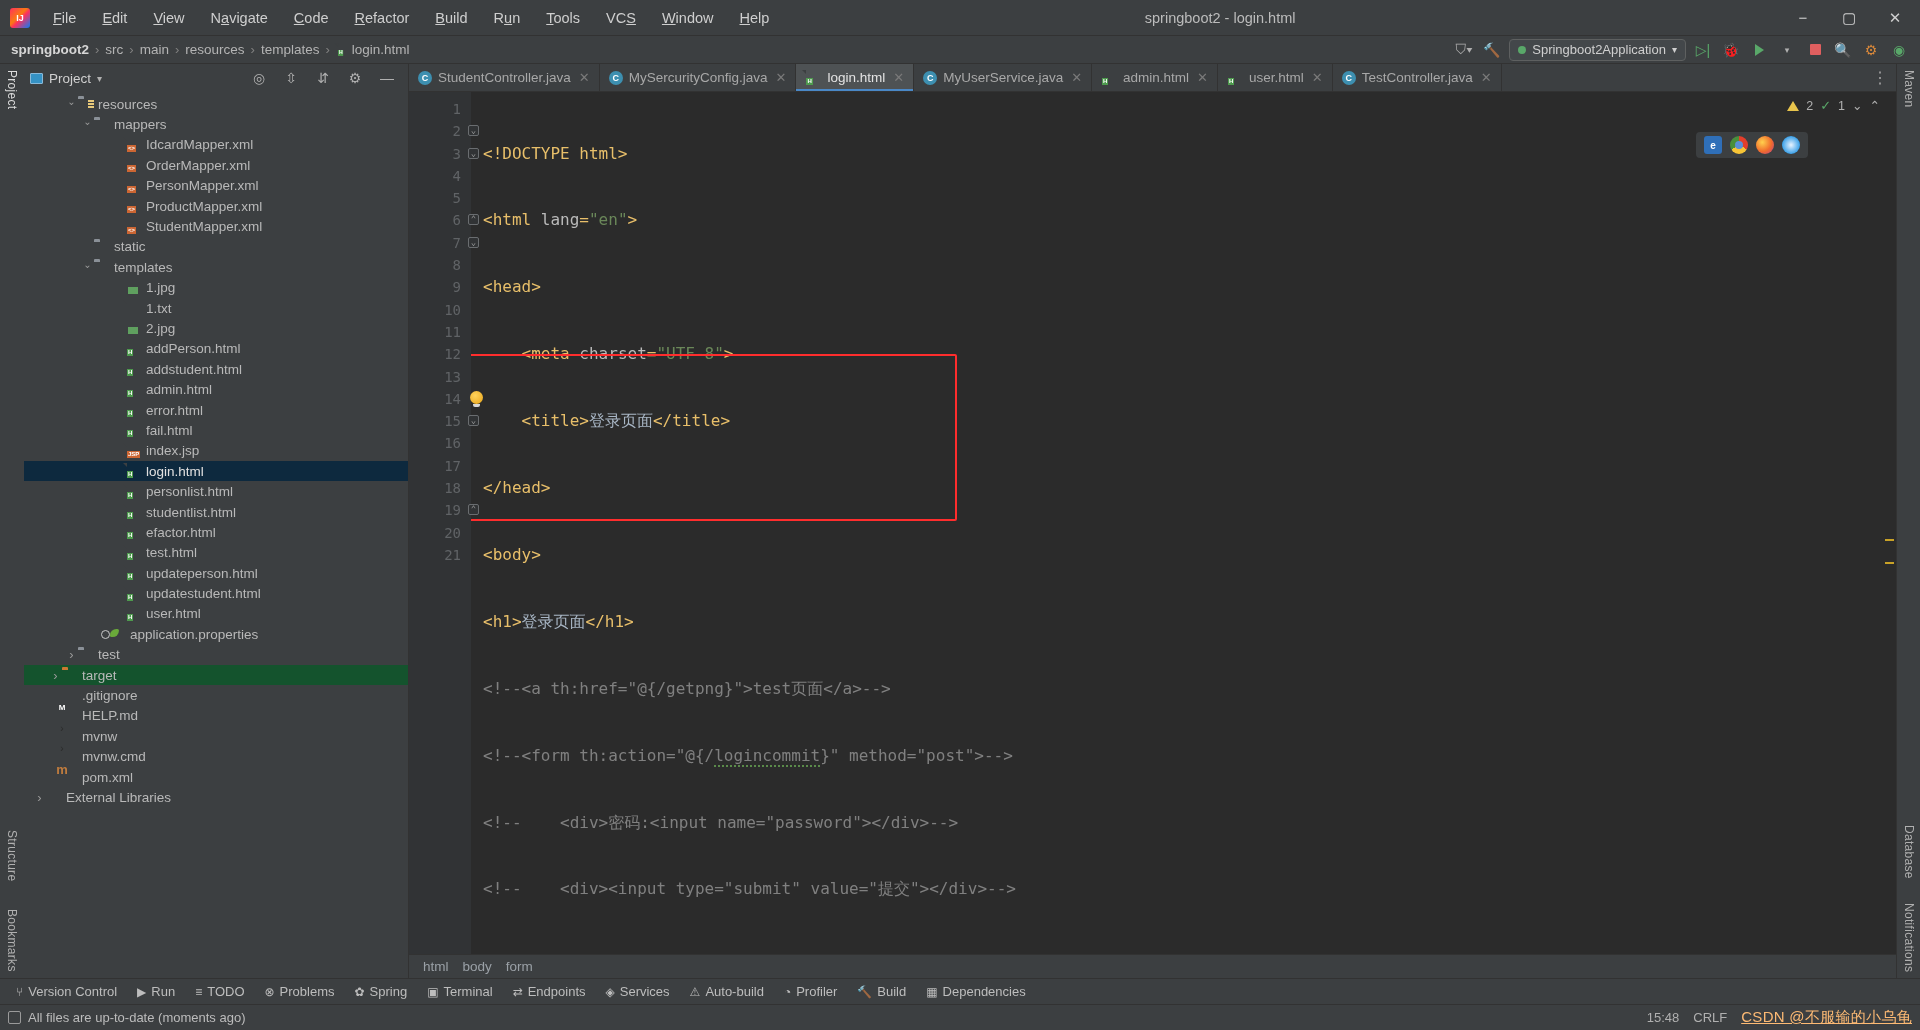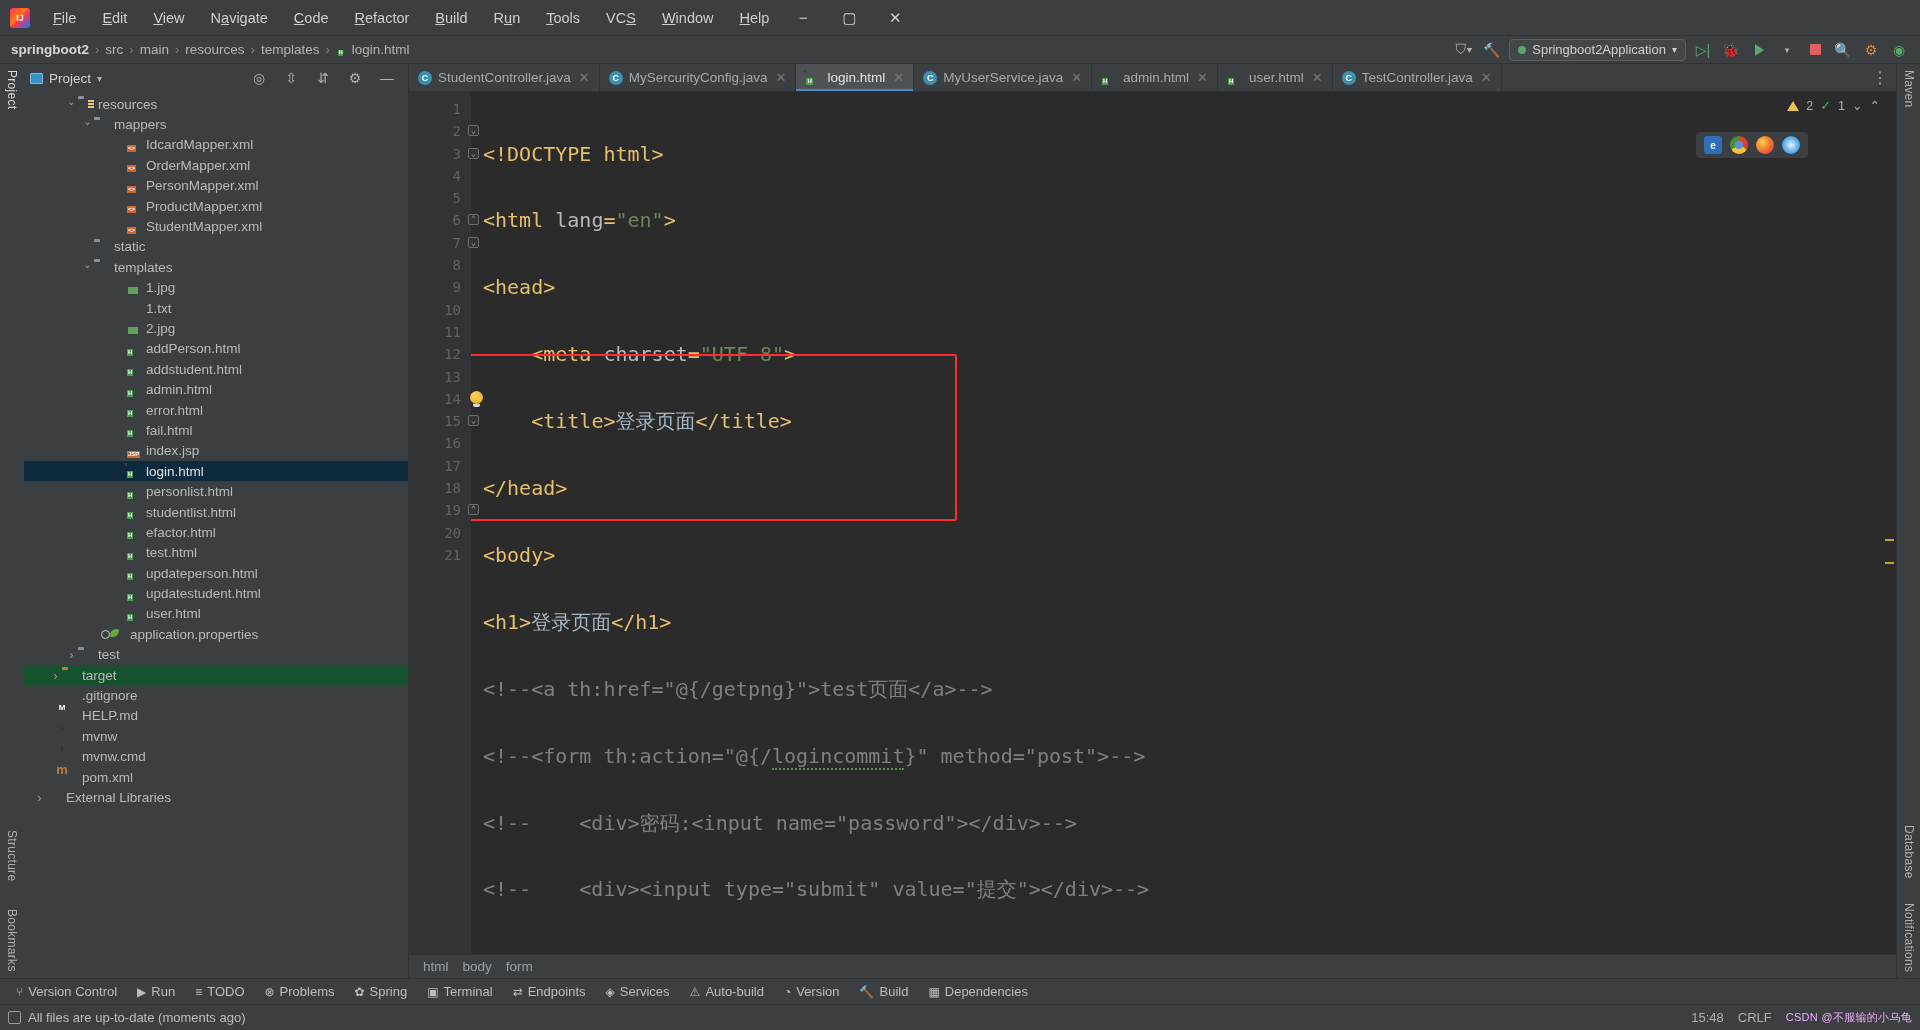--- a/index.html
+++ b/index.html
@@ -158,21 +158,21 @@
     background: #313335; border-radius: 2px;
   }
   .bulb {
     position: absolute; right: -12px; top: 3px; width: 13px; height: 13px; border-radius: 50%;
     background: radial-gradient(circle at 40% 35%, #ffd35c, #e8a317);
   }
   .bulb::after { content:""; position:absolute; left:3px; bottom:-3px; width:7px; height:3px; background:#d7d7d7; border-radius:0 0 2px 2px; }
 
   .code {
     flex: 1; padding: 6px 0 12px 12px; font-family: "DejaVu Sans Mono", monospace;
-    font-size: 20px; line-height: 22.3px; white-space: pre; position: relative; overflow: hidden;
+    font-size: 16px; line-height: 22.3px; white-space: pre; position: relative; overflow: hidden;
     color: #a9b7c6;
   }
   .cl { height: 22.3px; position: relative; }
   .tg  { color: #e8bf6a; }       
   .at  { color: #bababa; }       
   .atv { color: #6a8759; }       
   .cm  { color: #808080; }       
   .txt { color: #a9b7c6; }
   .squig { border-bottom: 2px dotted #5a8a4a; }
 
@@ -220,21 +220,21 @@
   .tw .gi { font-size: 12px; }
 
   
   .statusbar {
     height: 26px; background: #3c3f41; display: flex; align-items: center; padding: 0 8px;
     font-size: 13px; color: #bcbcbc; flex: 0 0 26px; border-top: 1px solid #323232;
   }
   .sb-left { display: flex; align-items: center; gap: 7px; }
   .sb-right { margin-left: auto; display: flex; align-items: center; gap: 14px; color: #b0b0b0; }
   .sb-ic { width: 13px; height: 13px; border: 1px solid #9a9a9a; border-radius: 2px; }
-  .watermark { color: #f0abfc; font-size: 11px; letter-spacing: .3px; }
+  .watermark { color: #fdba74; font-size: 15px; letter-spacing: .3px; text-decoration: underline; }
 
   
   .right-rail { border-left: 1px solid #323232; }
 </style>
 </head>
 <body>
 
 <div class="app">
 
   <div class="titlebar">
@@ -246,20 +246,21 @@
       <div class="menu-item">N<span class="mn">a</span>vigate</div>
       <div class="menu-item"><span class="mn">C</span>ode</div>
       <div class="menu-item"><span class="mn">R</span>efactor</div>
       <div class="menu-item"><span class="mn">B</span>uild</div>
       <div class="menu-item">R<span class="mn">u</span>n</div>
       <div class="menu-item"><span class="mn">T</span>ools</div>
       <div class="menu-item">VC<span class="mn">S</span></div>
       <div class="menu-item"><span class="mn">W</span>indow</div>
       <div class="menu-item"><span class="mn">H</span>elp</div>
     </div>
+    <div class="title-center">springboot2 - login.html</div>
     <div class="win-btns">
       <div class="win-btn">−</div>
       <div class="win-btn">▢</div>
       <div class="win-btn close">✕</div>
     </div>
   </div>
 
   <div class="navbar">
     <div class="crumb bold">springboot2</div>
     <div class="crumb-sep">›</div>
@@ -705,21 +706,21 @@
       <div class="tw">
         <span class="gi">◈</span>
         <span>Services</span>
       </div>
       <div class="tw">
         <span class="gi">⚠</span>
         <span>Auto-build</span>
       </div>
       <div class="tw">
         <span class="gi">◔</span>
-        <span>Version</span>
+        <span>Profiler</span>
       </div>
       <div class="tw">
         <span class="gi">🔨</span>
         <span>Build</span>
       </div>
       <div class="tw">
         <span class="gi">▦</span>
         <span>Dependencies</span>
       </div>
     </div>

